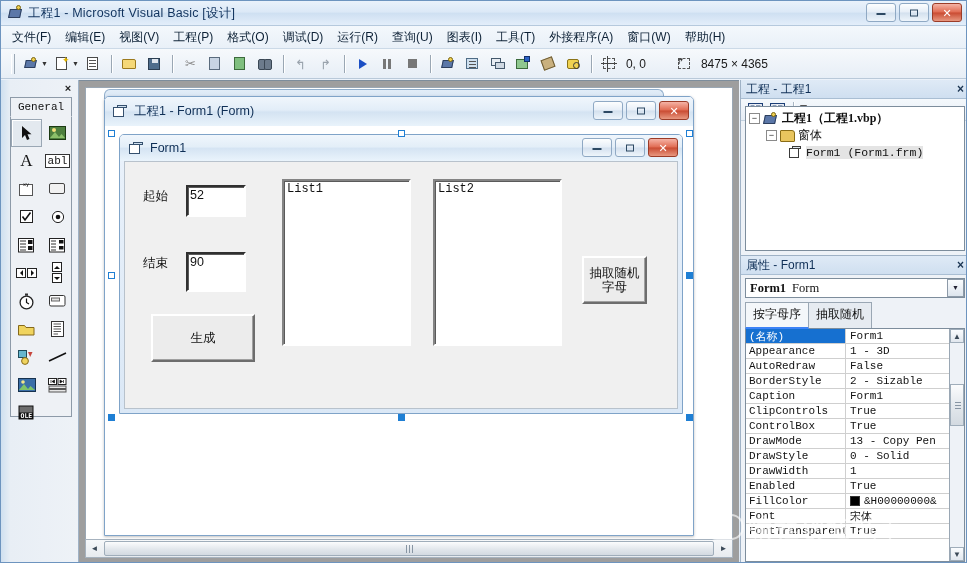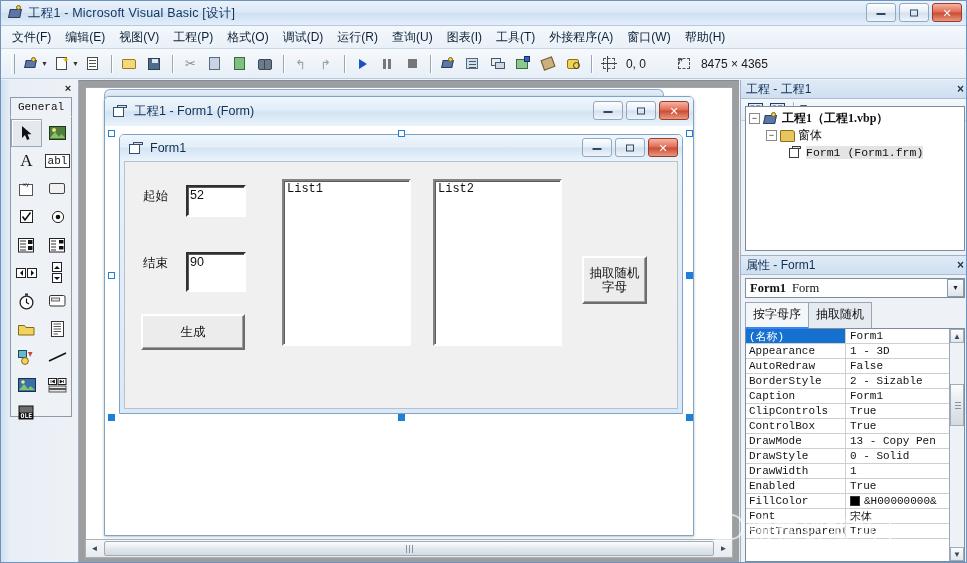--- a/index.html
+++ b/index.html
@@ -735,21 +735,21 @@
         </div>
 
         <div id="form1-canvas">
 
           <div class="vb-label" style="left:18px; top:26px;">起始</div>
           <div class="vb-text" style="left:61px; top:23px; width:60px; height:32px;">52</div>
 
           <div class="vb-label" style="left:18px; top:93px;">结束</div>
           <div class="vb-text" style="left:61px; top:90px; width:60px; height:40px;">90</div>
 
-          <div class="vb-btn" style="left:16px; top:152px; width:104px; height:36px;text-align:center;">生成</div>
+          <div class="vb-btn" style="left:26px; top:152px; width:104px; height:48px;text-align:center;">生成</div>
 
           <div class="vb-list" style="left:157px; top:17px; width:129px; height:167px;">List1</div>
 
           <div class="vb-list" style="left:308px; top:17px; width:129px; height:167px;">List2</div>
 
           <div class="vb-btn" style="left:457px; top:94px; width:65px; height:48px; flex-direction:column;">
             <span>抽取随机</span>
             <span>字母</span>
           </div>
 

